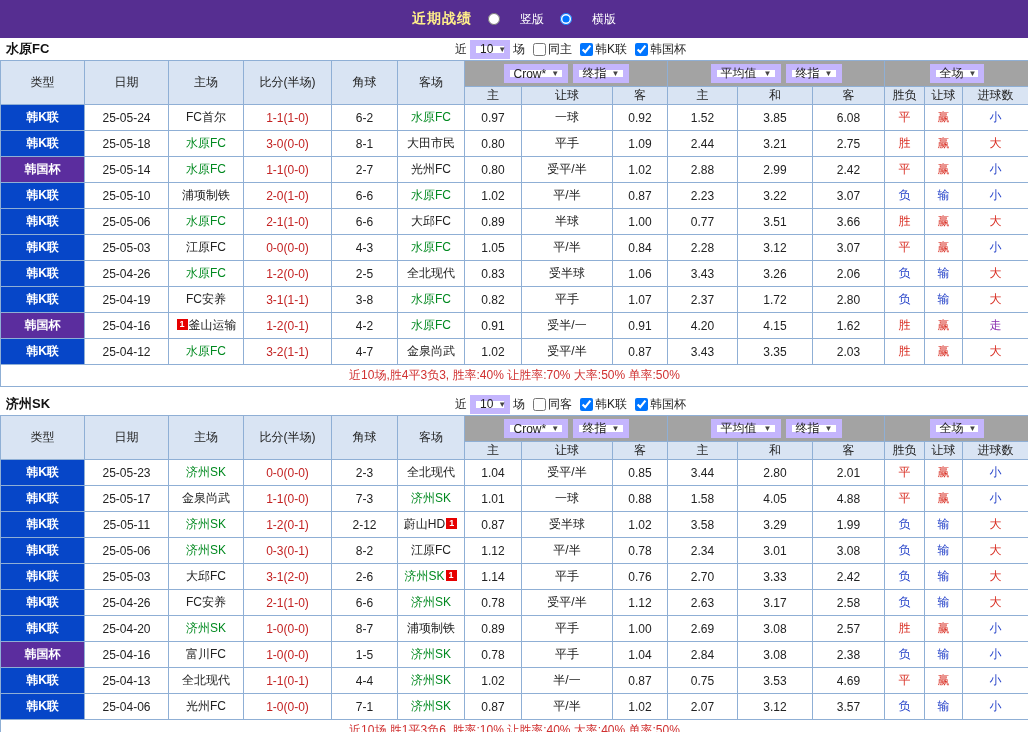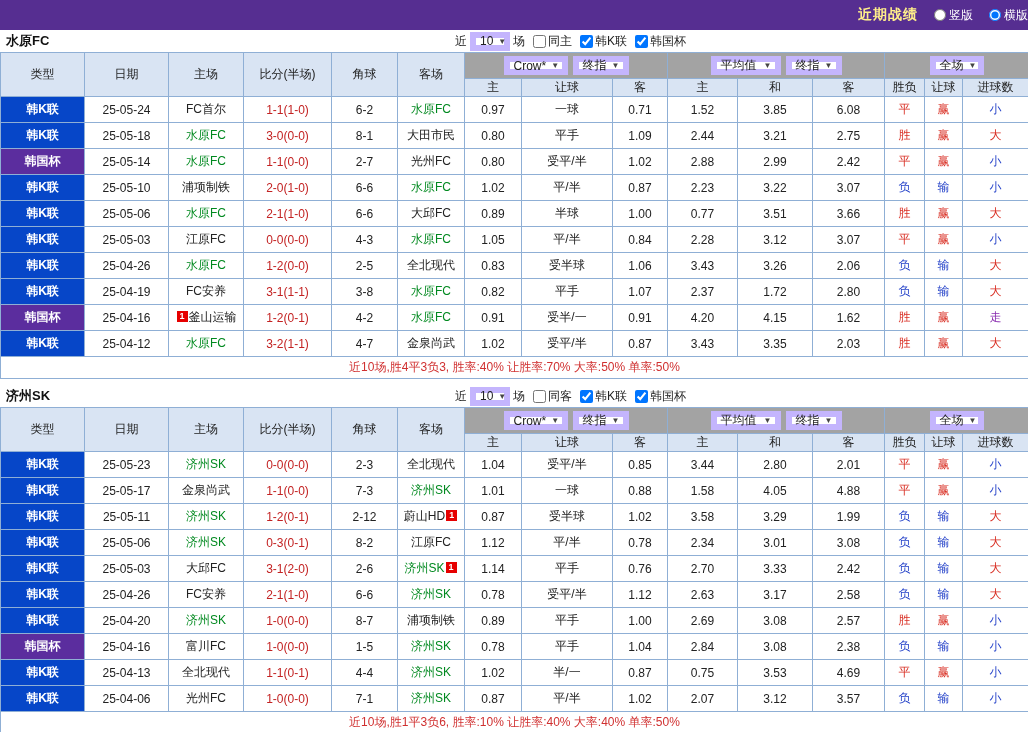--- a/index.html
+++ b/index.html
@@ -1,23 +1,23 @@
 <!DOCTYPE html>
 <html><head>
 <meta charset="utf-8">
 <style>
   * { box-sizing: border-box; margin: 0; padding: 0; }
   html,body { width:1028px; height:732px; background:#fff;
     font-family:"Liberation Sans","DejaVu Sans",sans-serif; font-size:12px; color:#222; }
   .page { width:1028px; height:732px; overflow:hidden; }
 
   
-  .topbar { height:30px; background:#562e91; display:flex; align-items:center; justify-content:flex-end; gap:16px; }
+  .topbar { height:38px; background:#562e91; display:flex; align-items:center; justify-content:center; gap:16px; }
   .topbar .title { font-size:14px; font-weight:bold; color:#ffef8a; letter-spacing:1px; }
-  .radio-opt { display:inline-flex; align-items:center; gap:3px; color:#fff; cursor:pointer; }
+  .radio-opt { display:inline-flex; align-items:center; gap:20px; color:#fff; cursor:pointer; }
   .radio-opt input { width:12px; height:12px; margin:0; }
 
   
   .strip { position:relative; height:22px; display:flex; align-items:center; background:#fff; }
   .team-name { font-weight:bold; font-size:13px; color:#111; margin-left:6px; }
   .controls { position:absolute; left:455px; top:0; height:22px; display:flex; align-items:center; gap:3px; white-space:nowrap; }
   .controls label { display:inline-flex; align-items:center; cursor:pointer; }
   .controls input[type=checkbox] { width:13px; height:13px; margin:0 2px 0 5px; }
 
   
@@ -168,21 +168,21 @@
     <tbody>
         <tr>
           <td class="t-kl">韩K联</td>
           <td>25-05-24</td>
           <td><span class="team">FC首尔</span></td>
           <td class="c-score">1-1(1-0)</td>
           <td>6-2</td>
           <td><span class="team focus">水原FC</span></td>
           <td>0.97</td>
           <td>一球</td>
-          <td>0.71</td>
+          <td>0.92</td>
           <td>1.52</td>
           <td>3.85</td>
           <td>6.08</td>
           <td class="c-red">平</td>
           <td class="c-red">赢</td>
           <td class="c-blue">小</td>
         </tr>
         <tr>
           <td class="t-kl">韩K联</td>
           <td>25-05-18</td>

